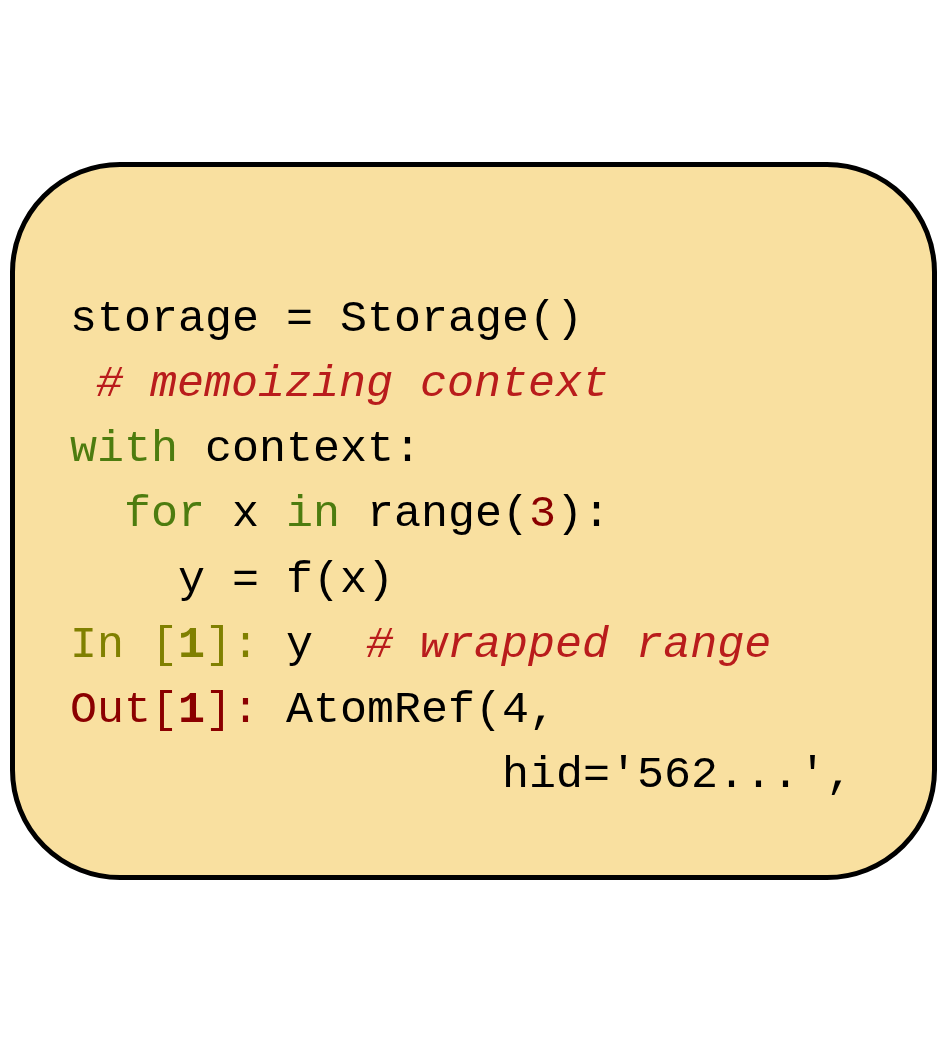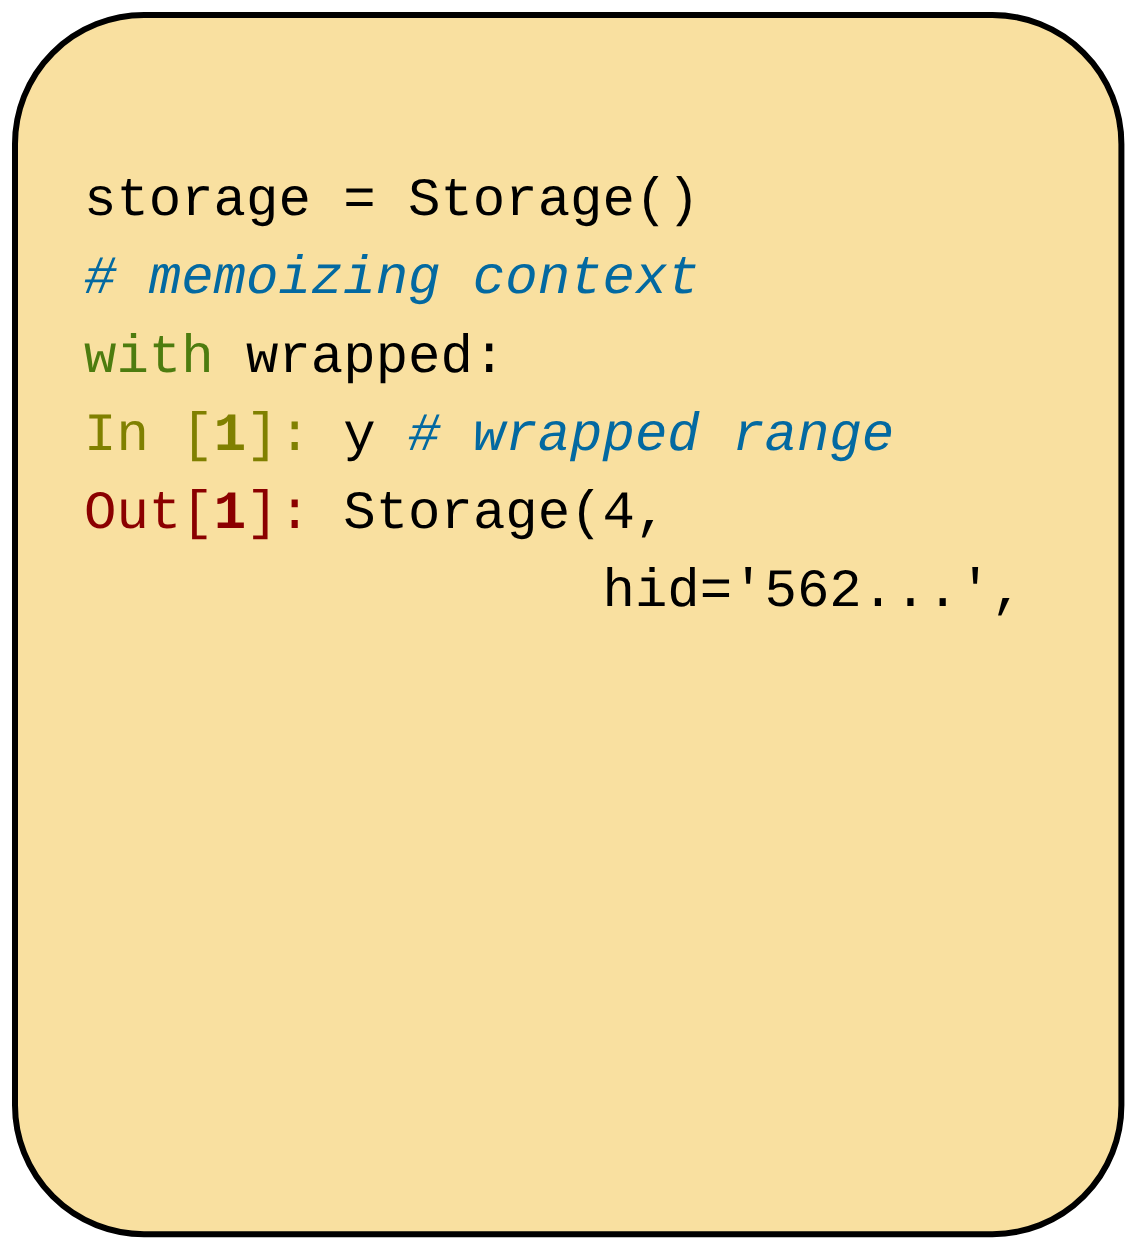--- a/index.html
+++ b/index.html
@@ -14,33 +14,34 @@
       align-items: center;
       min-height: 100vh;
       padding: 10px;
     }
     .code-box {
       background: #f9e0a0;
       border: 5px solid #000000;
       border-radius: 110px;
       padding: 120px 50px 100px 55px;
       width: 927px;
-      height: 1021px;
+      height: 718px;
       font-family: 'Consolas', 'Monaco', 'Courier New', monospace;
       font-size: 45px;
       line-height: 1.45;
       color: #000000;
     }
     .code-line {
       white-space: pre;
       margin: 0;
     }
     .comment {
-      color: #0369a1;
+      color: #b91c1c;
       font-style: italic;
+      margin-left: 26px;
     }
     .keyword {
       color: #4d7c0f;
     }
     .number {
       color: #8b0000;
     }
     .in-prompt {
       color: #808000;
       margin-top: 12px;
@@ -57,18 +58,20 @@
       font-weight: bold;
     }
   </style>
 </head>
 <body>
 
 <div class="code-box">
   <div class="code-line">storage = Storage()</div>
   <div class="code-line"></div>
   <div class="code-line"><span class="comment"># memoizing context</span></div>
-  <div class="code-line"><span class="keyword">with</span><span> wrapped:</span></div>
+  <div class="code-line"><span class="keyword">with</span><span> context:</span></div>
+  <div class="code-line"><span>  </span><span class="keyword">for</span><span> x </span><span class="keyword">in</span><span> range(</span><span class="number">3</span><span>):</span></div>
+  <div class="code-line">    y = f(x)</div>
   <div class="code-line"></div>
   <div class="code-line"><span class="in-prompt">In [</span><span class="in-bold">1</span><span class="in-prompt">]:</span><span> y </span><span class="comment"># wrapped range</span></div>
-  <div class="code-line"><span class="out-prompt">Out[</span><span class="out-bold">1</span><span class="out-prompt">]:</span><span> Storage(4,</span></div>
+  <div class="code-line"><span class="out-prompt">Out[</span><span class="out-bold">1</span><span class="out-prompt">]:</span><span> AtomRef(4,</span></div>
   <div class="code-line">                hid='562...',</div>
 </div>
 
 </body></html>

